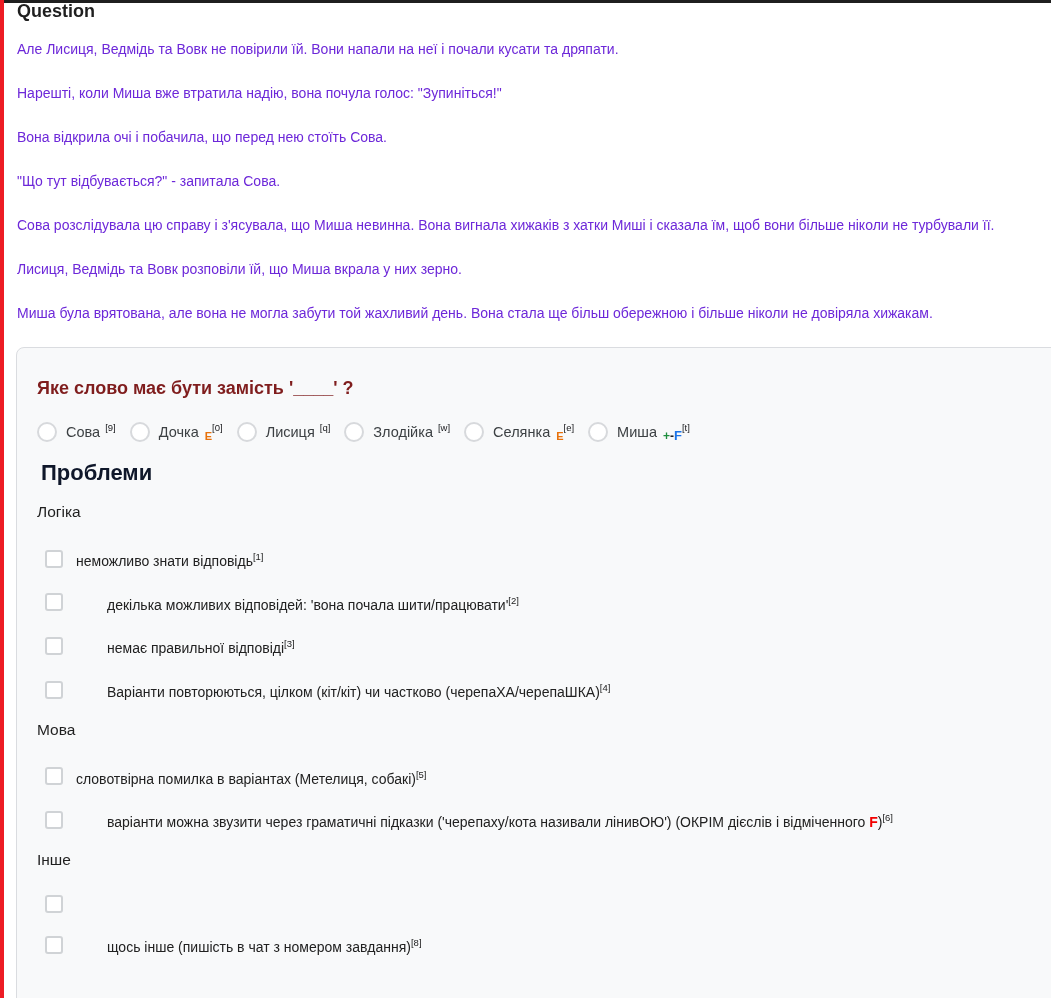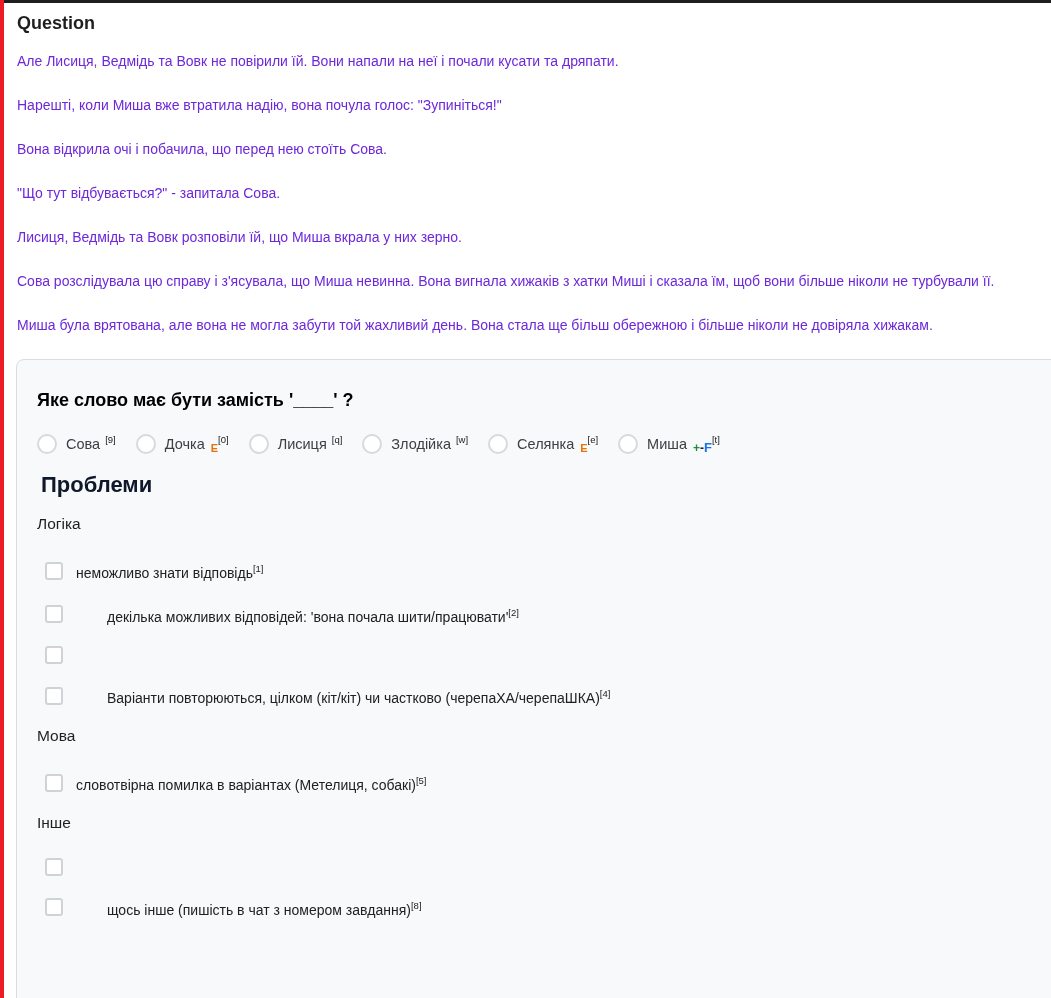--- a/index.html
+++ b/index.html
@@ -12,21 +12,21 @@
     color: #212121;
   }
   .top-line {
     position: absolute; top: 0; left: 0; right: 0;
     height: 3px; background: #1f1f1f; z-index: 5;
   }
   .left-bar {
     position: absolute; top: 0; left: 0; bottom: 0;
     width: 4px; background: #ed1c24; z-index: 6;
   }
-  .content { padding: 12px 0 0 17px; }
+  .content { padding: 0 0 0 17px; }
 
   .question-header {
     font-size: 18px; font-weight: bold; color: #1f1f1f;
     margin: 0 0 17px 0; line-height: 22px;
   }
   .story p {
     font-size: 14px; line-height: 20px;
     margin: 0 0 24px 0; color: #6d28d9;
     white-space: nowrap;
   }
@@ -35,25 +35,25 @@
     margin-left: 16px;
     margin-right: -2px;
     margin-top: 4px;
     background: #f8f9fa;
     border: 1px solid #dadce0;
     border-radius: 8px 0 0 0;
     padding: 14px 20px 80px 20px;
     min-height: 620px;
   }
   .card-question-title {
-    font-size: 18px; font-weight: bold; color: #000000;
+    font-size: 18px; font-weight: bold; color: #7f1d1d;
     margin: 14px 0 0 0; line-height: 24px;
   }
   .options-row {
-    display: flex; align-items: center; gap: 20px;
+    display: flex; align-items: center; gap: 14px;
     margin-top: 22px;
   }
   .option { display: flex; align-items: center; cursor: pointer; }
   .radio {
     width: 20px; height: 20px; border-radius: 50%;
     border: 2px solid #d7d9dc; background: #fff;
     flex: 0 0 auto; margin-right: 9px;
   }
   .opt-label { font-size: 14.5px; color: #3c4043; }
   .key {
@@ -106,22 +106,22 @@
 <div class="left-bar"></div>
 
 <div class="content">
   <h1 class="question-header">Question</h1>
 
   <div class="story">
     <p>Але Лисиця, Ведмідь та Вовк не повірили їй. Вони напали на неї і почали кусати та дряпати.</p>
     <p>Нарешті, коли Миша вже втратила надію, вона почула голос: "Зупиніться!"</p>
     <p>Вона відкрила очі і побачила, що перед нею стоїть Сова.</p>
     <p>"Що тут відбувається?" - запитала Сова.</p>
+    <p>Сова розслідувала цю справу і з'ясувала, що Миша невинна. Вона вигнала хижаків з хатки Миші і сказала їм, щоб вони більше ніколи не турбували її.</p>
     <p>Лисиця, Ведмідь та Вовк розповіли їй, що Миша вкрала у них зерно.</p>
-    <p>Сова розслідувала цю справу і з'ясувала, що Миша невинна. Вона вигнала хижаків з хатки Миші і сказала їм, щоб вони більше ніколи не турбували її.</p>
     <p>Миша була врятована, але вона не могла забути той жахливий день. Вона стала ще більш обережною і більше ніколи не довіряла хижакам.</p>
   </div>
 </div>
 
 <section class="card">
   <h2 class="card-question-title">Яке слово має бути замість '____' ?</h2>
 
   <div class="options-row">
     <div class="option">
       <span class="radio"></span>
@@ -166,31 +166,36 @@
   <div class="check-row">
     <span class="checkbox"></span>
     <span class="check-label"><span>неможливо знати відповідь</span><sup>[1]</sup></span>
   </div>
   <div class="check-row">
     <span class="checkbox"></span>
     <span class="check-label"><span>декілька можливих відповідей: 'вона почала шити/працювати'</span><sup>[2]</sup></span>
   </div>
   <div class="check-row">
     <span class="checkbox"></span>
+    <span class="check-label"><span>немає правильної відповіді</span><sup>[3]</sup></span>
   </div>
   <div class="check-row">
     <span class="checkbox"></span>
     <span class="check-label"><span>Варіанти повторюються, цілком (кіт/кіт) чи частково (черепаХА/черепаШКА)</span><sup>[4]</sup></span>
   </div>
 
   <h3 class="group-heading">Мова</h3>
   <div class="check-row">
     <span class="checkbox"></span>
     <span class="check-label"><span>словотвірна помилка в варіантах (Метелиця, собакі)</span><sup>[5]</sup></span>
   </div>
+  <div class="check-row">
+    <span class="checkbox"></span>
+    <span class="check-label"><span>варіанти можна звузити через граматичні підказки ('черепаху/кота називали лінивОЮ') (ОКРІМ дієслів і відміченного </span><span class="accent-red">F</span><span>)</span><sup>[6]</sup></span>
+  </div>
 
   <h3 class="group-heading">Інше</h3>
   <div class="check-row">
     <span class="checkbox"></span>
   </div>
   <div class="check-row">
     <span class="checkbox"></span>
     <span class="check-label"><span>щось інше (пишість в чат з номером завдання)</span><sup>[8]</sup></span>
   </div>
 </section>

